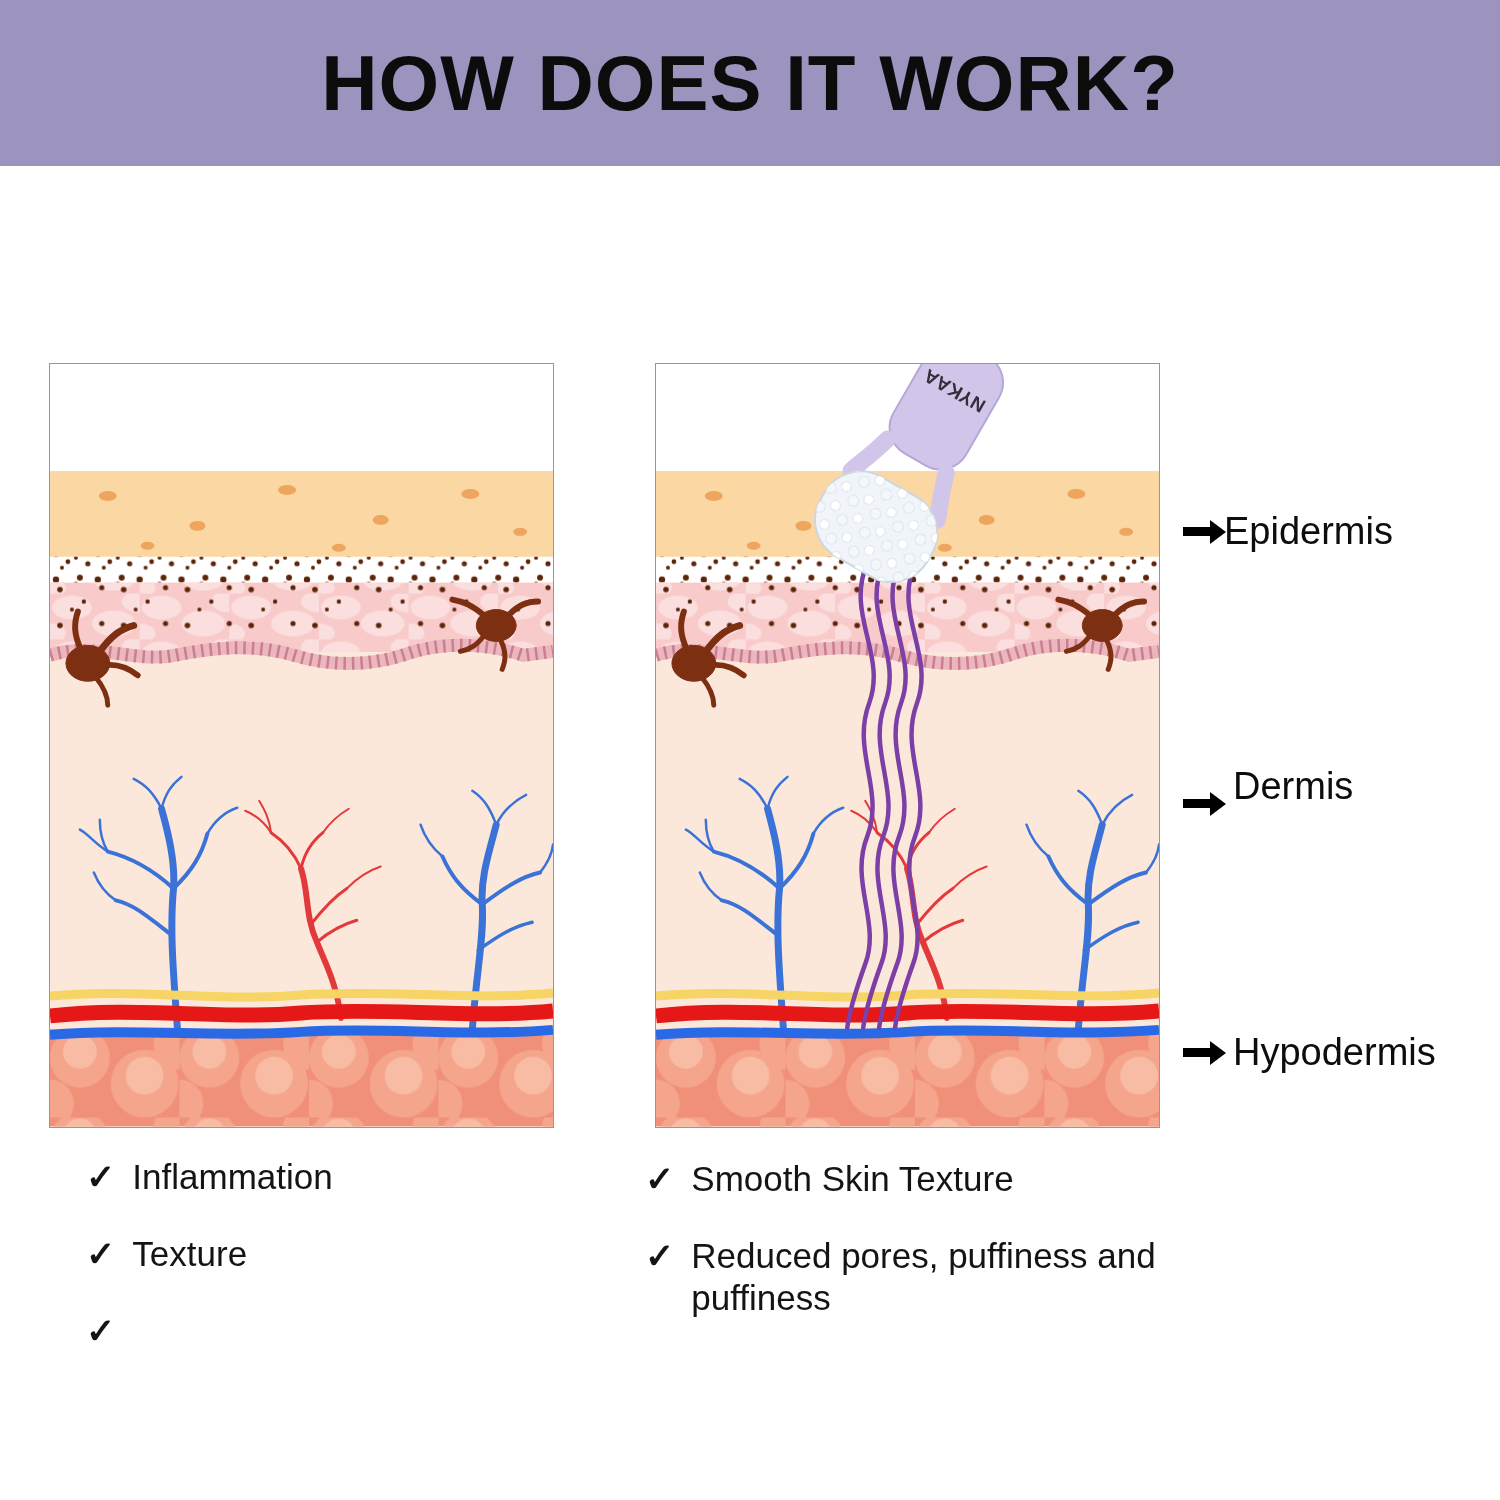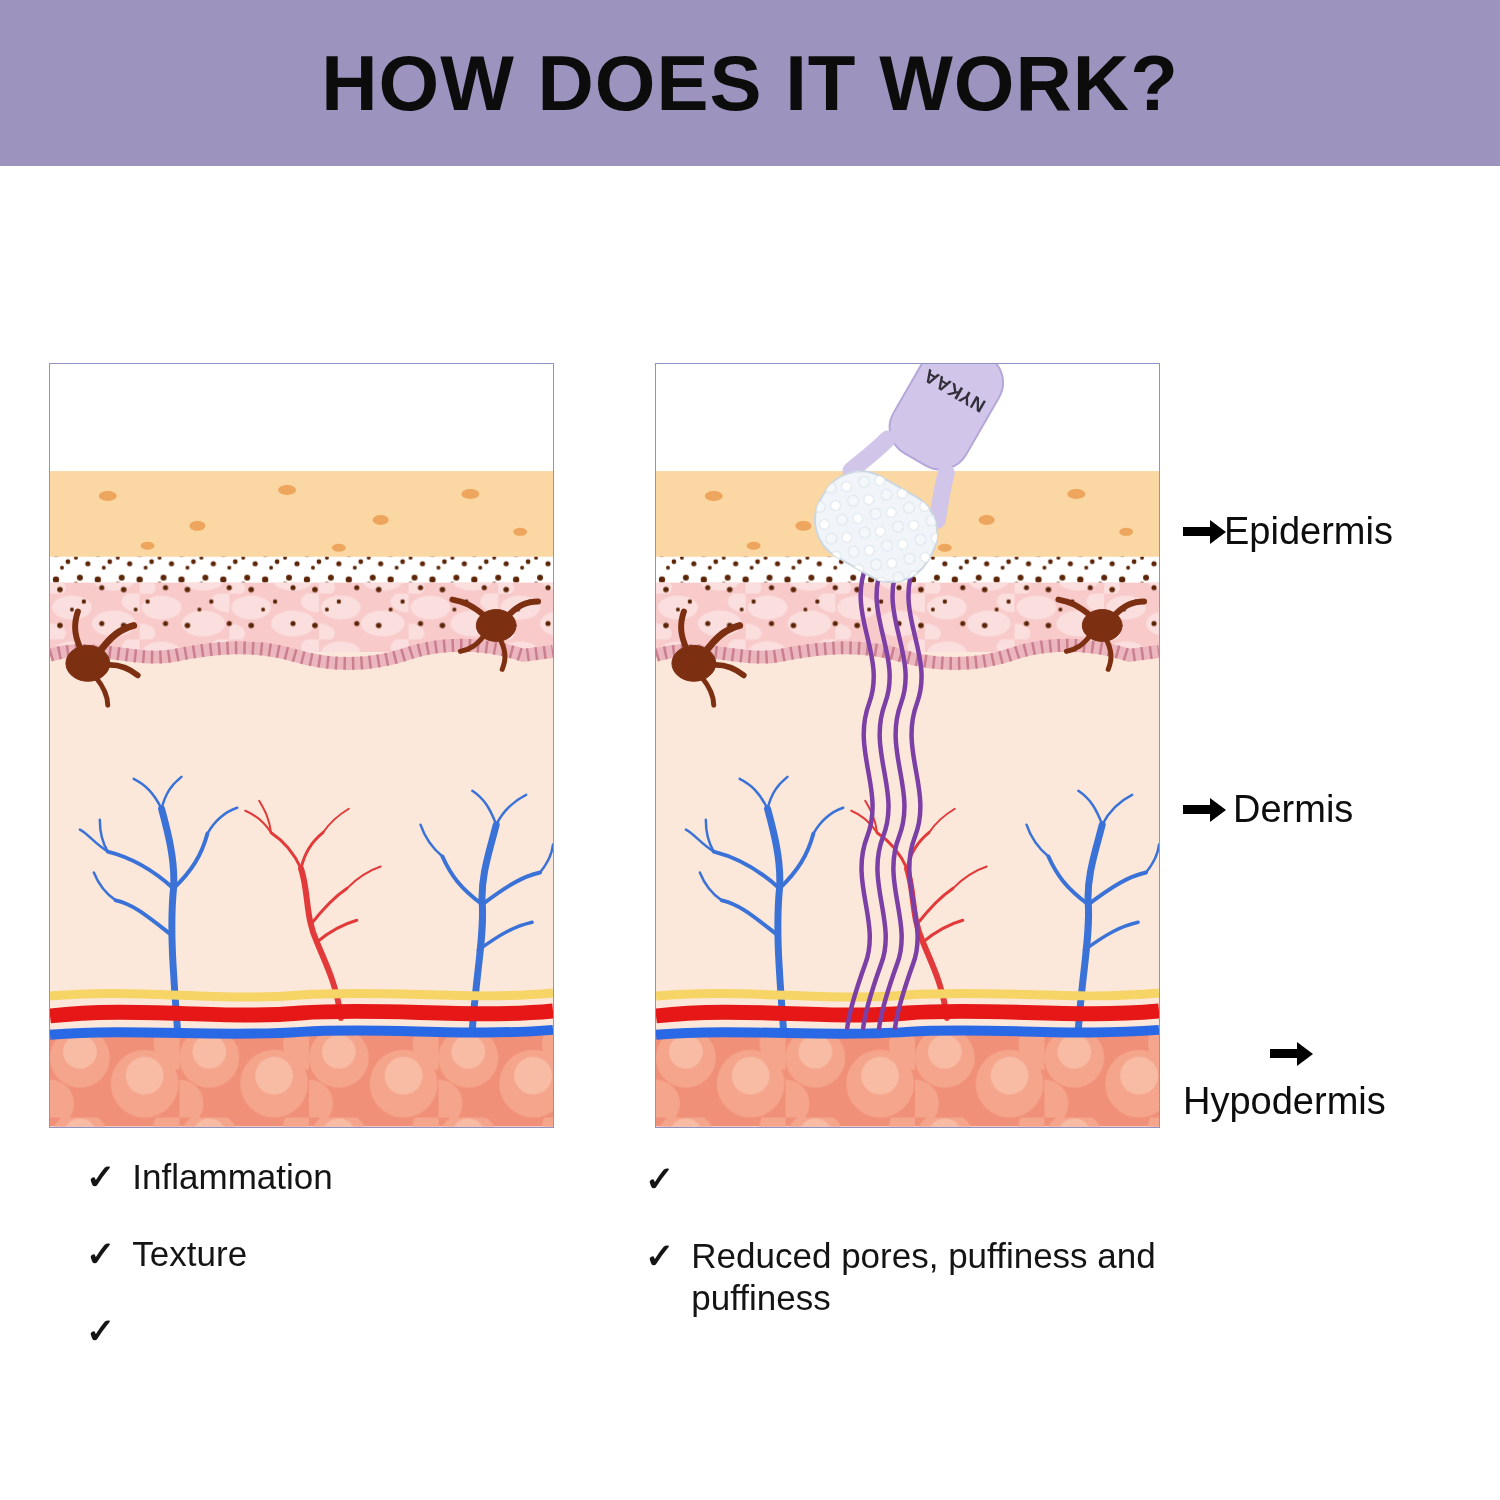--- a/index.html
+++ b/index.html
@@ -28,22 +28,22 @@
   }
   .panel-left  { left:49px; }
   .panel-right { left:655px; }
   .panel svg { display:block; width:100%; height:100%; }
 
   .layer-label {
     position:absolute; left:1183px;
     display:flex; align-items:center; gap:22px;
   }
   .label-epidermis  { top:147px;gap:13px; }
-  .label-dermis     { top:425px; }
-  .label-hypodermis { top:686px;flex-direction:column; }
+  .label-dermis     { top:402px;align-items:flex-end; }
+  .label-hypodermis { top:668px; }
   .layer-text { font-size:38px; color:#0d0d0d; }
 
   .arrow-icon { position:relative; width:28px; height:9px; background:#000; flex:0 0 auto; }
   .arrow-icon::after {
     content:""; position:absolute; right:-15px; top:-7.5px;
     border-top:12px solid transparent; border-bottom:12px solid transparent;
     border-left:16px solid #000;
   }
 
   .benefits { position:absolute; }
@@ -241,20 +241,21 @@
       <span>Texture</span>
     </div>
     <div class="benefit-item">
       <span class="check-icon">✓</span>
     </div>
   </div>
 
   <div class="benefits benefits-right">
     <div class="benefit-item">
       <span class="check-icon">✓</span>
+      <span>Smooth Skin Texture</span>
     </div>
     <div class="benefit-item">
       <span class="check-icon">✓</span>
       <span>Reduced pores, puffiness and puffiness</span>
     </div>
   </div>
 
 </div>
 
 </body></html>

